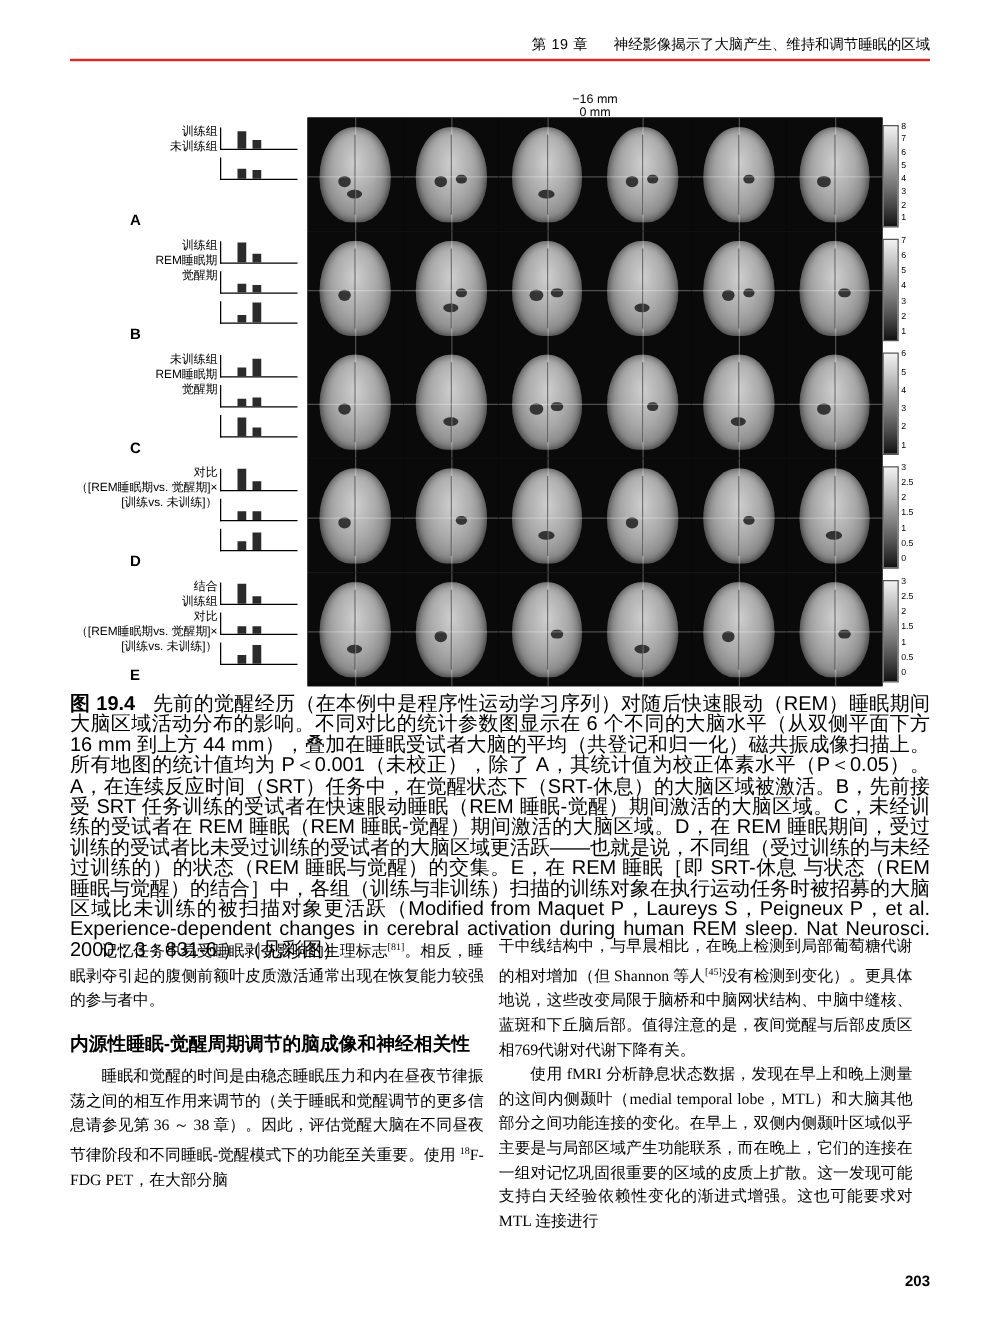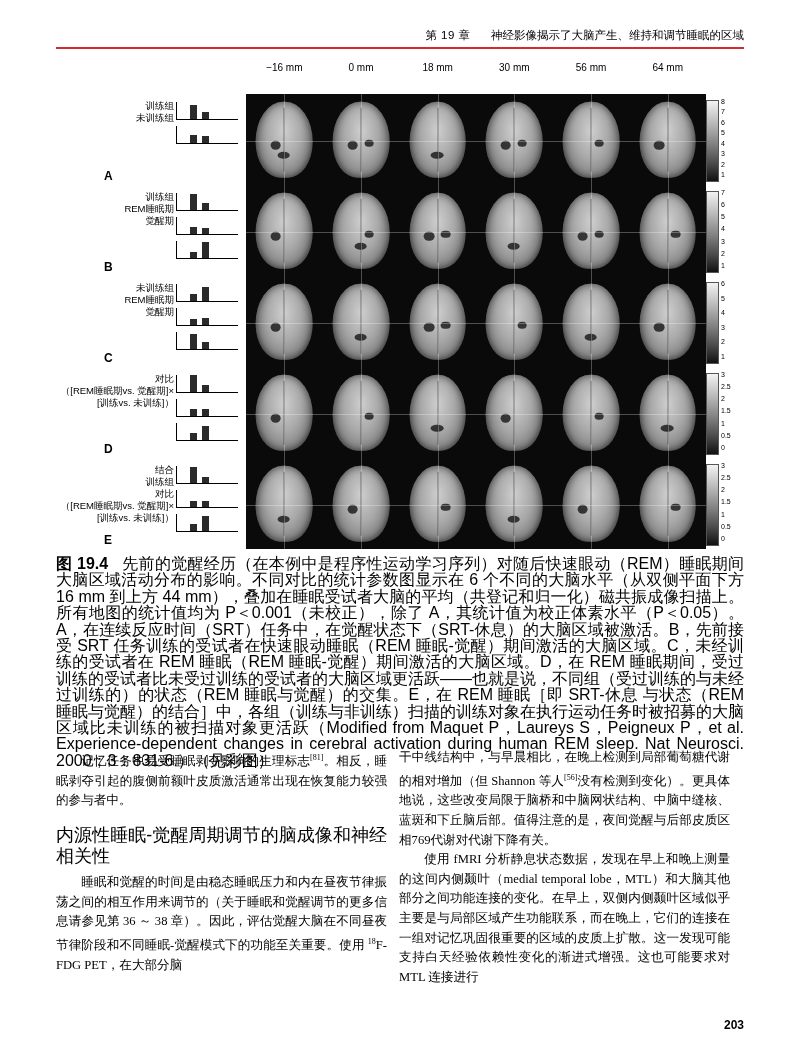--- a/index.html
+++ b/index.html
@@ -52,25 +52,26 @@
   
   .figure {
     position: absolute;
     top: 62px;
     left: 56px;
     width: 688px;
     height: 480px;
   }
   .fig-col-labels {
     position: absolute;
-    top: 0;
+    top: 12px;
     left: 190px;
     width: 460px;
     height: 18px;
     display: flex;
+    flex-direction: column;
   }
   .fig-col-labels .cl {
     flex: 1 1 0;
     text-align: center;
     font-family: "Liberation Sans", sans-serif;
     font-size: 10px;
   }
 
   .panels {
     position: absolute;
@@ -271,22 +272,22 @@
     font-size: 12.6px;
     line-height: 19.6px;
     text-align: justify;
   }
   .col p {
     margin: 0 0 0 0;
     text-indent: 2em;
   }
   .sec-head {
     font-family: "Liberation Sans", sans-serif;
-    font-weight: normal;
-    font-size: 18px;
+    font-weight: bold;
+    font-size: 15px;
     line-height: 21px;
     margin: 14px 0 6px 0;
     text-indent: 0;
   }
   .col p.cont {
     text-indent: 0;
   }
   sup { font-size: 8px; vertical-align: super; }
 
   .folio {
@@ -768,19 +769,19 @@
     <span>&nbsp;&nbsp;</span><span>先前的觉醒经历（在本例中是程序性运动学习序列）对随后快速眼动（REM）睡眠期间大脑区域活动分布的影响。不同对比的统计参数图显示在 6 个不同的大脑水平（从双侧平面下方 16 mm 到上方 44 mm），叠加在睡眠受试者大脑的平均（共登记和归一化）磁共振成像扫描上。所有地图的统计值均为 P＜0.001（未校正），除了 A，其统计值为校正体素水平（P＜0.05）。A，在连续反应时间（SRT）任务中，在觉醒状态下（SRT-休息）的大脑区域被激活。B，先前接受 SRT 任务训练的受试者在快速眼动睡眠（REM 睡眠-觉醒）期间激活的大脑区域。C，未经训练的受试者在 REM 睡眠（REM 睡眠-觉醒）期间激活的大脑区域。D，在 REM 睡眠期间，受过训练的受试者比未受过训练的受试者的大脑区域更活跃——也就是说，不同组（受过训练的与未经过训练的）的状态（REM 睡眠与觉醒）的交集。E，在 REM 睡眠［即 SRT-休息 与状态（REM 睡眠与觉醒）的结合］中，各组（训练与非训练）扫描的训练对象在执行运动任务时被招募的大脑区域比未训练的被扫描对象更活跃（Modified from Maquet P，Laureys S，Peigneux P，et al. Experience-dependent changes in cerebral activation during human REM sleep. Nat Neurosci. 2000；3：831-6.）（见彩图）</span>
   </div>
 
   <div class="body">
     <div class="col">
       <p>记忆任务中易受睡眠剥夺影响的生理标志<sup>[81]</sup>。相反，睡眠剥夺引起的腹侧前额叶皮质激活通常出现在恢复能力较强的参与者中。</p>
       <div class="sec-head">内源性睡眠-觉醒周期调节的脑成像和神经相关性</div>
       <p>睡眠和觉醒的时间是由稳态睡眠压力和内在昼夜节律振荡之间的相互作用来调节的（关于睡眠和觉醒调节的更多信息请参见第 36 ～ 38 章）。因此，评估觉醒大脑在不同昼夜节律阶段和不同睡眠-觉醒模式下的功能至关重要。使用 <sup>18</sup>F-FDG PET，在大部分脑</p>
     </div>
     <div class="col">
-      <p class="cont">干中线结构中，与早晨相比，在晚上检测到局部葡萄糖代谢的相对增加（但 Shannon 等人<sup>[56]</sup>没有检测到变化）。更具体地说，这些改变局限于脑桥和中脑网状结构、中脑中缝核、蓝斑和下丘脑后部。值得注意的是，夜间觉醒与后部皮质区相769代谢对代谢下降有关。</p>
+      <p class="cont">干中线结构中，与早晨相比，在晚上检测到局部葡萄糖代谢的相对增加（但 Shannon 等人<sup>[45]</sup>没有检测到变化）。更具体地说，这些改变局限于脑桥和中脑网状结构、中脑中缝核、蓝斑和下丘脑后部。值得注意的是，夜间觉醒与后部皮质区相769代谢对代谢下降有关。</p>
       <p>使用 fMRI 分析静息状态数据，发现在早上和晚上测量的这间内侧颞叶（medial temporal lobe，MTL）和大脑其他部分之间功能连接的变化。在早上，双侧内侧颞叶区域似乎主要是与局部区域产生功能联系，而在晚上，它们的连接在一组对记忆巩固很重要的区域的皮质上扩散。这一发现可能支持白天经验依赖性变化的渐进式增强。这也可能要求对 MTL 连接进行</p>
     </div>
   </div>
 
   <div class="folio">203</div>
 </div>
 
 </body></html>

